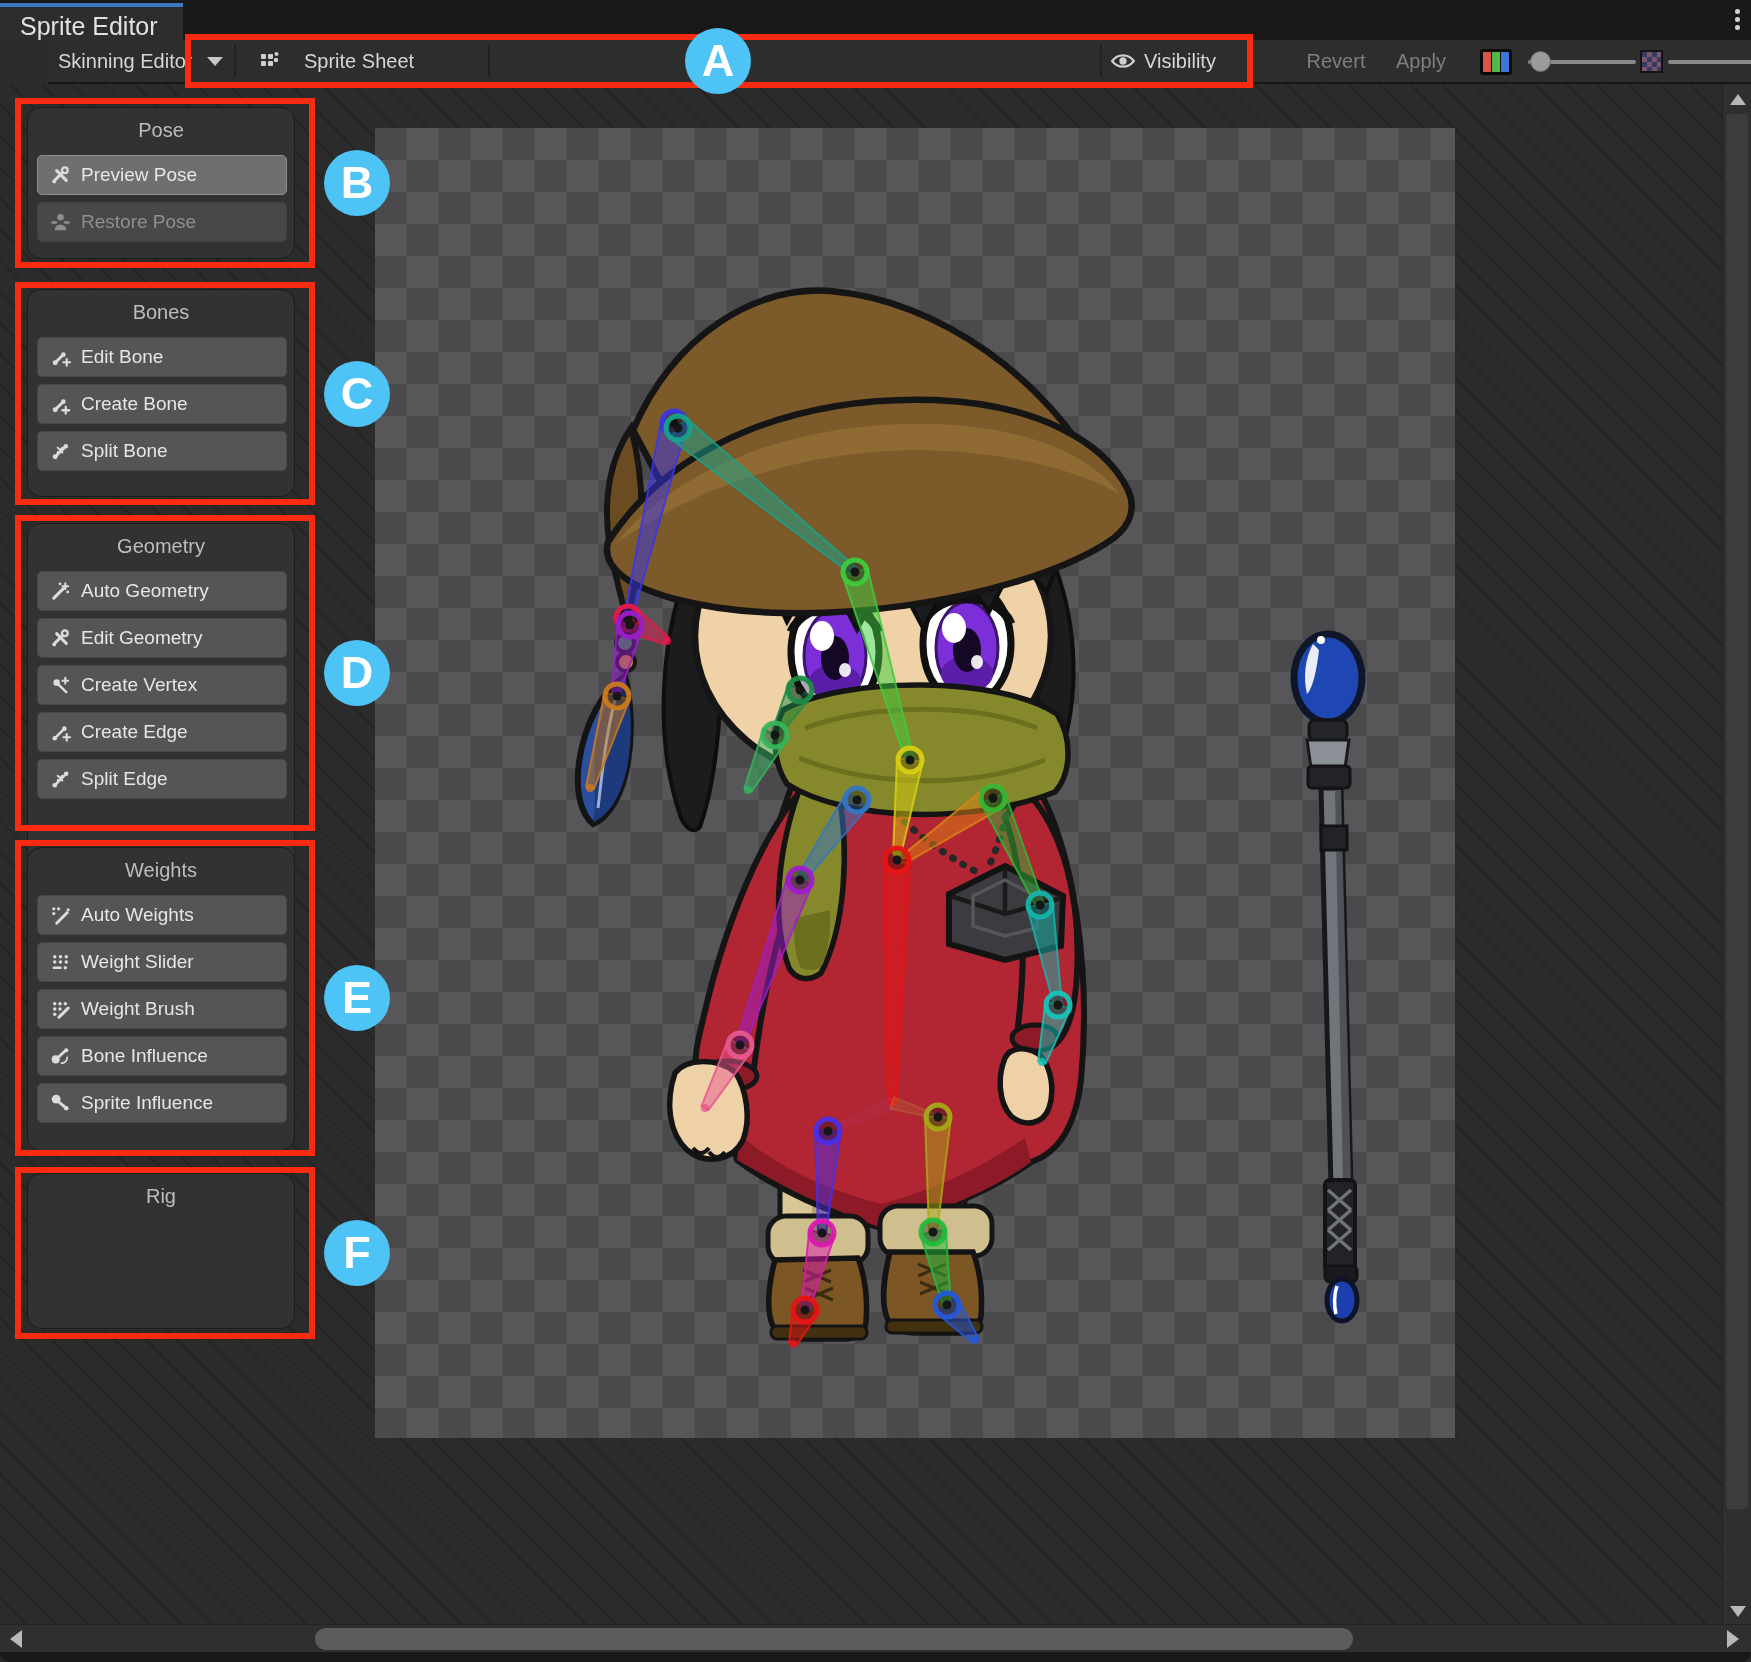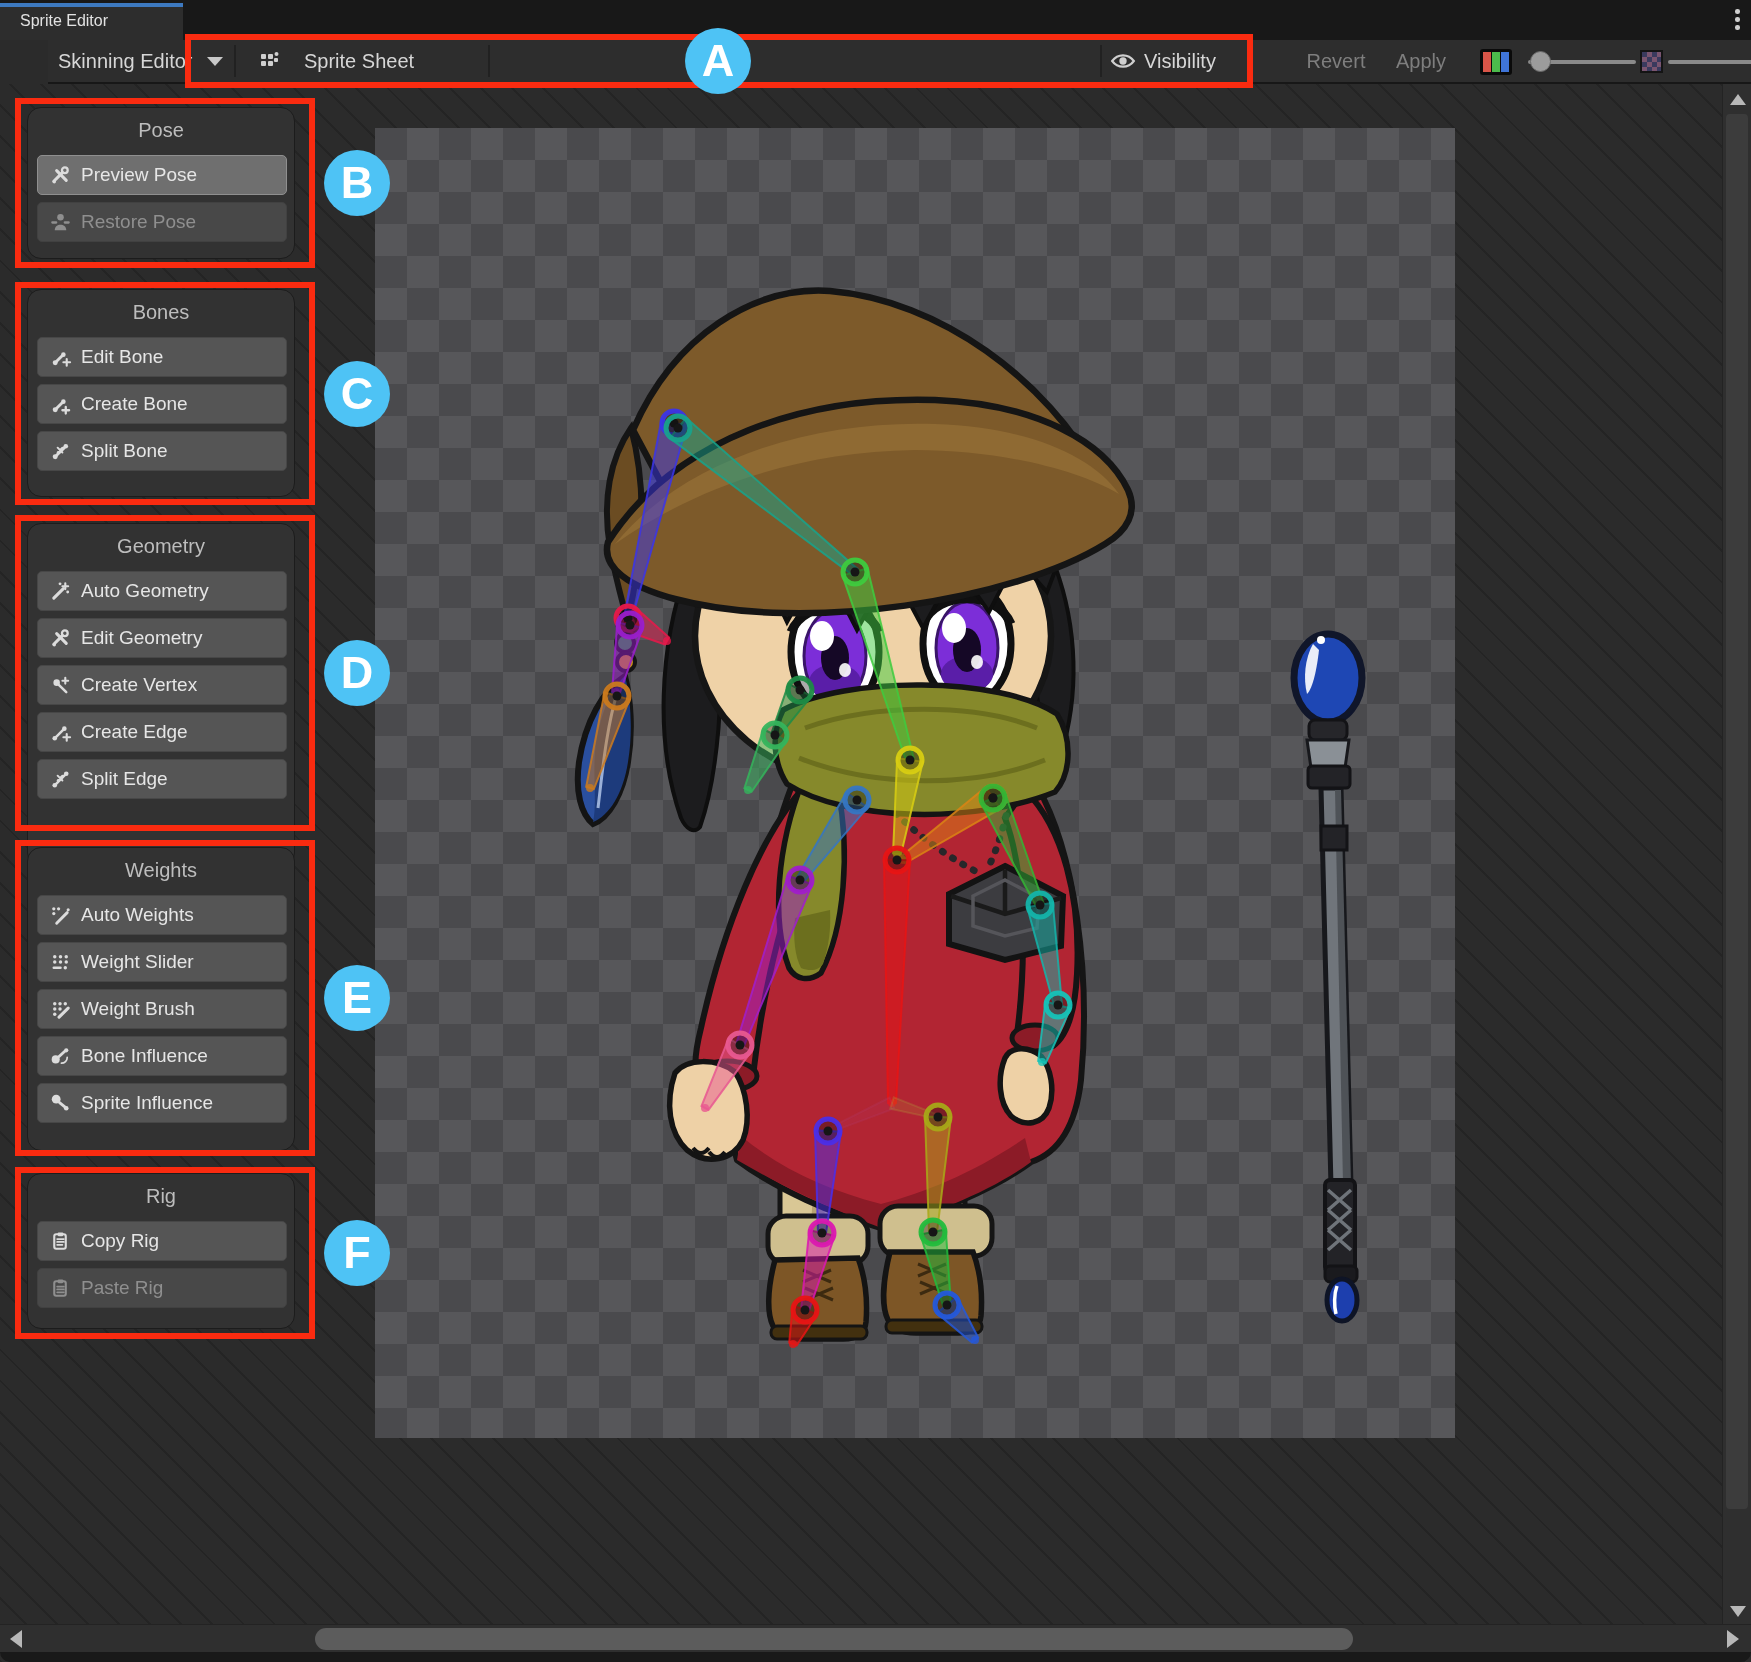--- a/index.html
+++ b/index.html
@@ -4,21 +4,21 @@
 <style>
   * { margin:0; padding:0; box-sizing:border-box; }
   html,body { background:#1a1a1a; }
   body { font-family:"Liberation Sans", sans-serif; -webkit-font-smoothing:antialiased; }
   .window { position:relative; width:1751px; height:1662px; background:#2b2b2b; overflow:hidden; }
 
   
   .tabbar { position:absolute; left:0; top:0; width:100%; height:40px; background:#181818; z-index:10; }
   .tab { position:absolute; left:0; top:3px; width:183px; height:37px; background:#2d2d2d; }
   .tab-accent { position:absolute; left:0; top:0; width:100%; height:4px; background:#3d79c0; }
-  .tab-label { position:absolute; left:20px; top:9px; font-size:16px; color:#e2e2e2;text-align:right; }
+  .tab-label { position:absolute; left:20px; top:9px; font-size:25px; color:#e2e2e2;text-align:right; }
   .kebab { position:absolute; right:10px; top:8px; width:8px; height:26px; }
   .kebab i { position:absolute; left:2px; width:4.5px; height:4.5px; border-radius:50%; background:#cfcfcf; }
   .kebab i:nth-child(1){top:1px}.kebab i:nth-child(2){top:9px}.kebab i:nth-child(3){top:17px}
 
   
   .toolbar { position:absolute; left:0; top:40px; width:100%; height:44px; background:#2d2d2d; border-bottom:2px solid #171717; z-index:10;margin-left:48px; }
   .toolbar .sep { position:absolute; top:5px; height:32px; width:2px; background:#212121; }
   .tb-item { position:absolute; top:0; height:42px; display:flex; align-items:center; color:#d6d6d6; font-size:20px; }
   .tb-item svg { flex:0 0 auto; }
   .dropdown { left:0; width:185px; padding-left:10px; cursor:default; }
@@ -617,42 +617,20 @@
                 <path d="M11 11 L16.5 15.5" stroke="currentColor" stroke-width="3" stroke-linecap="round" fill="none"></path>
                 <circle cx="18" cy="17" r="2.4" fill="currentColor"></circle>
               </svg>
             </span>
             <span>Sprite Influence</span>
           </button>
         </div>
     </section>
     <section class="panel" style="top:1089px; height:156px;">
       <div class="panel-title">Rig</div>
-      <div class="panel-buttons">
-          <button class="tool-btn">
-            <span class="icon">
-              <svg width="23" height="23" viewBox="0 0 24 24">
-                <rect x="5.5" y="4.5" width="12" height="15" rx="2" fill="none" stroke="currentColor" stroke-width="2.2" stroke-linecap="round"></rect>
-                <rect x="9" y="2.5" width="6" height="4" rx="1.2" fill="currentColor"></rect>
-                <path d="M8.5 9.5 h7 M8.5 12.5 h7 M8.5 15.5 h5.5" stroke="currentColor" stroke-width="1.8" stroke-linecap="round" fill="none"></path>
-              </svg>
-            </span>
-            <span>Copy Rig</span>
-          </button>
-          <button class="tool-btn disabled">
-            <span class="icon">
-              <svg width="23" height="23" viewBox="0 0 24 24">
-                <rect x="5.5" y="4.5" width="12" height="15" rx="2" fill="none" stroke="currentColor" stroke-width="2.2" stroke-linecap="round"></rect>
-                <rect x="9" y="2.5" width="6" height="4" rx="1.2" fill="currentColor"></rect>
-                <path d="M8.5 10 h7 M8.5 13 h7 M8.5 16 h7" stroke="currentColor" stroke-width="1.8" stroke-linecap="round" fill="none"></path>
-              </svg>
-            </span>
-            <span>Paste Rig</span>
-          </button>
-        </div>
     </section>
 
     <div class="vscroll">
       <div class="arr arr-up"></div>
       <div class="vthumb"></div>
       <div class="arr arr-down"></div>
     </div>
     <div class="hscroll">
       <div class="arr arr-left"></div>
       <div class="hthumb"></div>

